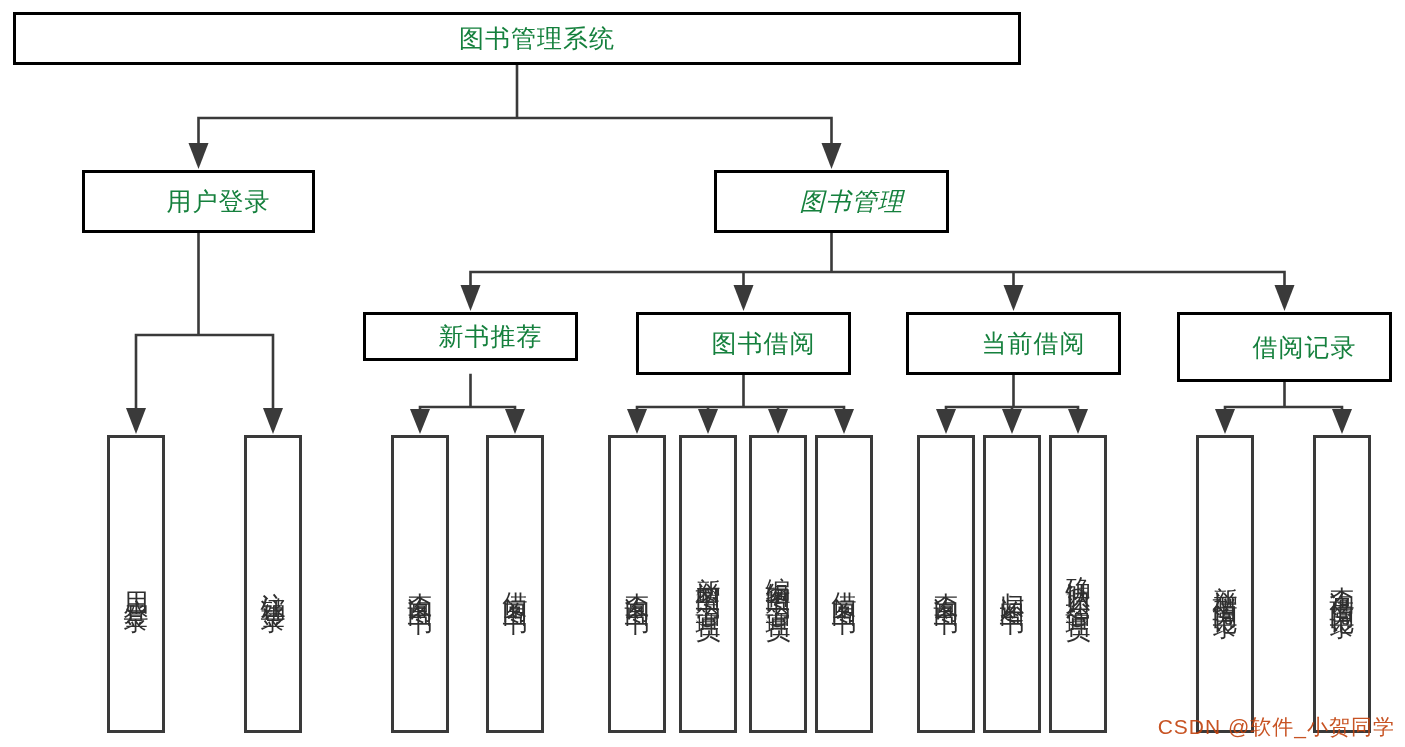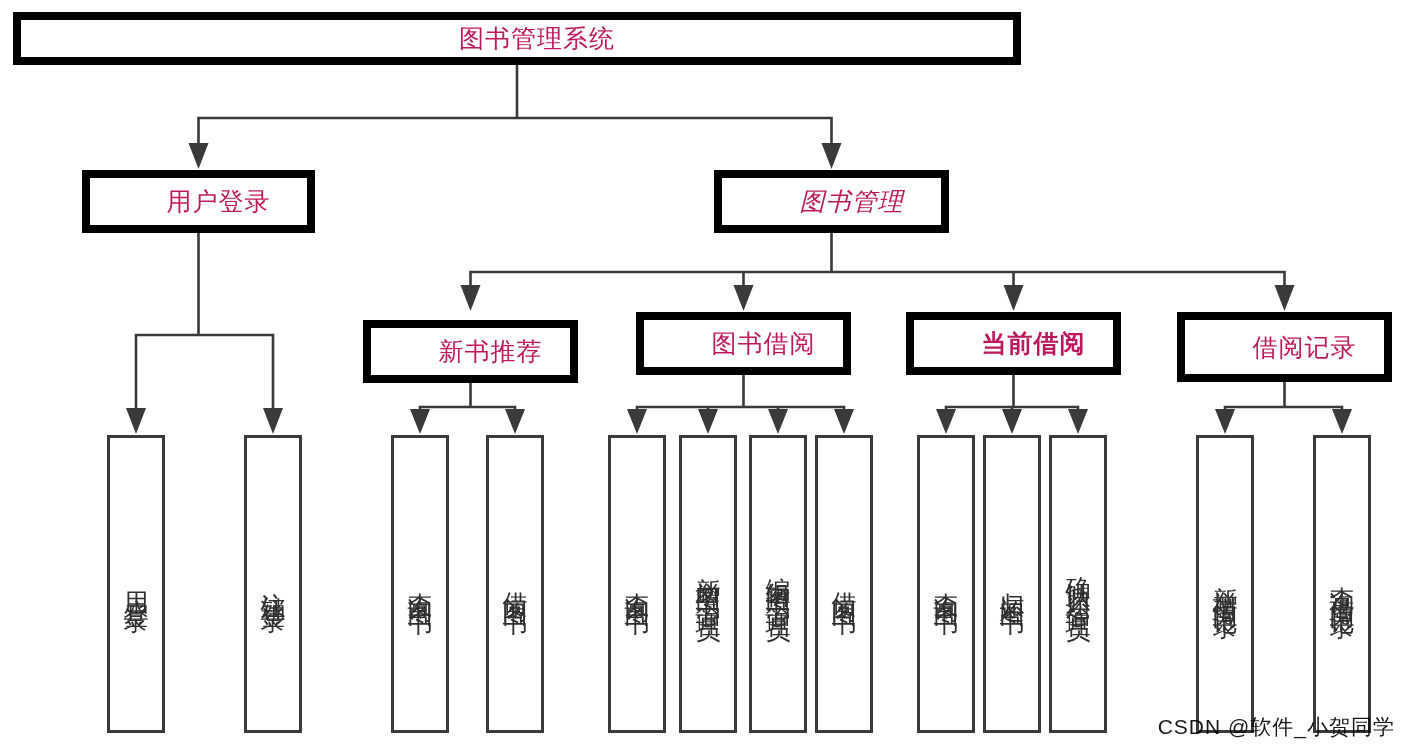--- a/index.html
+++ b/index.html
@@ -19,26 +19,26 @@
     position: absolute;
     left: 0;
     top: 0;
     width: 1405px;
     height: 747px;
   }
   .hbox {
     position: absolute;
     box-sizing: border-box;
     background: #ffffff;
-    border: 8px solid #000000;
+    border: 3px solid #000000;
     display: flex;
     align-items: center;
     justify-content: center;
     font-size: 25px;
-    color: #be185d;
+    color: #15803d;
     letter-spacing: 1px;
     white-space: nowrap;
     padding-left: 40px;
   }
   .vbox {
     position: absolute;
     box-sizing: border-box;
     background: #ffffff;
     border: 3px solid #3a3a3a;
     display: flex;
@@ -52,21 +52,21 @@
     color: #2f2f2f;
     letter-spacing: 6px;
     line-height: 1;
     white-space: nowrap;
   }
   .watermark {
     position: absolute;
     right: 10px;
     bottom: 6px;
     font-size: 21px;
-    color: #000000;
+    color: #c2410c;
     opacity: 0.9;
     letter-spacing: 1px;
     white-space: nowrap;
   }
 </style>
 </head>
 <body>
 
 <div class="canvas">
 
@@ -115,23 +115,23 @@
       <polygon points="1215,409 1235,409 1225,434"></polygon>
       <polygon points="1332,409 1352,409 1342,434"></polygon>
     </g>
   </svg>
 
   <div class="hbox" style="left:13px; top:12px; width:1008px; height:53px;">图书管理系统</div>
 
   <div class="hbox" style="left:82px; top:170px; width:233px; height:63px;">用户登录</div>
   <div class="hbox" style="left:714px; top:170px; width:235px; height:63px;font-style:italic;">图书管理</div>
 
-  <div class="hbox" style="left:363px; top:320px; width:215px; height:63px;">新书推荐</div>
+  <div class="hbox" style="left:363px; top:312px; width:215px; height:49px;">新书推荐</div>
   <div class="hbox" style="left:636px; top:312px; width:215px; height:63px;text-align:center;">图书借阅</div>
-  <div class="hbox" style="left:906px; top:312px; width:215px; height:63px;font-weight:bold;">当前借阅</div>
+  <div class="hbox" style="left:906px; top:312px; width:215px; height:63px;">当前借阅</div>
   <div class="hbox" style="left:1177px; top:312px; width:215px; height:70px;">借阅记录</div>
 
   <div class="vbox" style="left:107px; top:435px; width:58px; height:298px;">
     <span class="vtext">用户登录</span>
   </div>
   <div class="vbox" style="left:244px; top:435px; width:58px; height:298px;">
     <span class="vtext">注销登录</span>
   </div>
 
   <div class="vbox" style="left:391px; top:435px; width:58px; height:298px;">

